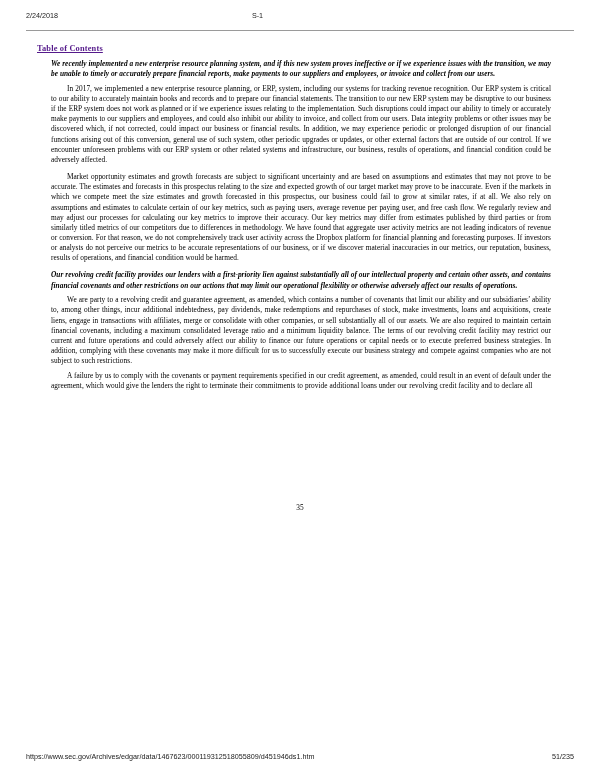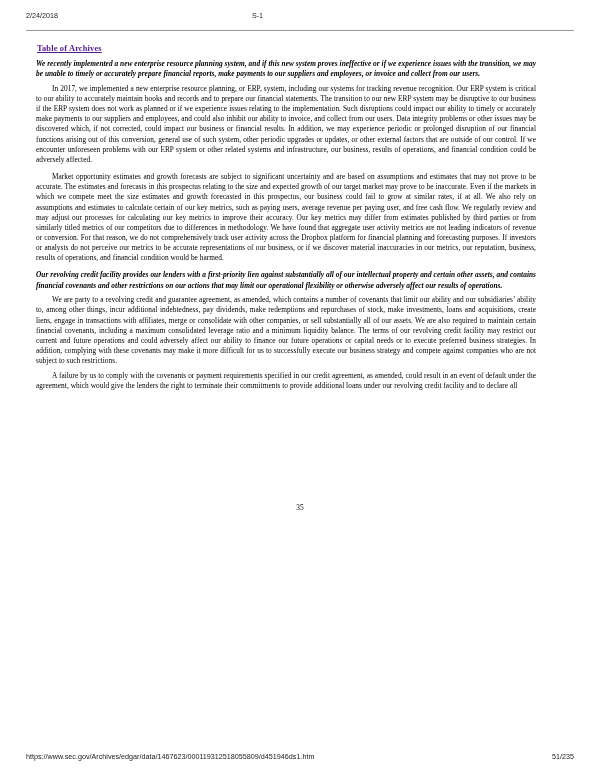--- a/index.html
+++ b/index.html
@@ -71,21 +71,21 @@
     text-decoration: underline;
     letter-spacing: 0.02em;
     line-height: 11px;
     cursor: pointer;
   }
 
   
   .doc-body {
     position: absolute;
     top: 59px;
-    left: 36px;
+    left: 51px;
     width: 500px;
   }
 
   .risk-heading {
     font-weight: bold;
     font-style: italic;
     font-size: 7.35px;
     line-height: 10.15px;
     text-align: justify;
     margin: 0 0 4.5px 0;
@@ -147,21 +147,21 @@
 
 <div class="page">
 
   <div class="print-header">
     <span class="ph-date">2/24/2018</span>
     <span class="ph-title">S-1</span>
   </div>
 
   <div class="header-rule"></div>
 
-  <a class="toc-link" href="#">Table of Archives</a>
+  <a class="toc-link" href="#">Table of Contents</a>
 
   <div class="doc-body">
 
     <div>
       <p class="risk-heading">We recently implemented a new enterprise resource planning system, and if this new system proves ineffective or if we experience issues with the transition, we may be unable to timely or accurately prepare financial reports, make payments to our suppliers and employees, or invoice and collect from our users.</p>
       <p class="para">In 2017, we implemented a new enterprise resource planning, or ERP, system, including our systems for tracking revenue recognition. Our ERP system is critical to our ability to accurately maintain books and records and to prepare our financial statements. The transition to our new ERP system may be disruptive to our business if the ERP system does not work as planned or if we experience issues relating to the implementation. Such disruptions could impact our ability to timely or accurately make payments to our suppliers and employees, and could also inhibit our ability to invoice, and collect from our users. Data integrity problems or other issues may be discovered which, if not corrected, could impact our business or financial results. In addition, we may experience periodic or prolonged disruption of our financial functions arising out of this conversion, general use of such system, other periodic upgrades or updates, or other external factors that are outside of our control. If we encounter unforeseen problems with our ERP system or other related systems and infrastructure, our business, results of operations, and financial condition could be adversely affected.</p>
     </div>
 
     <div class="block-gap"></div>
 

